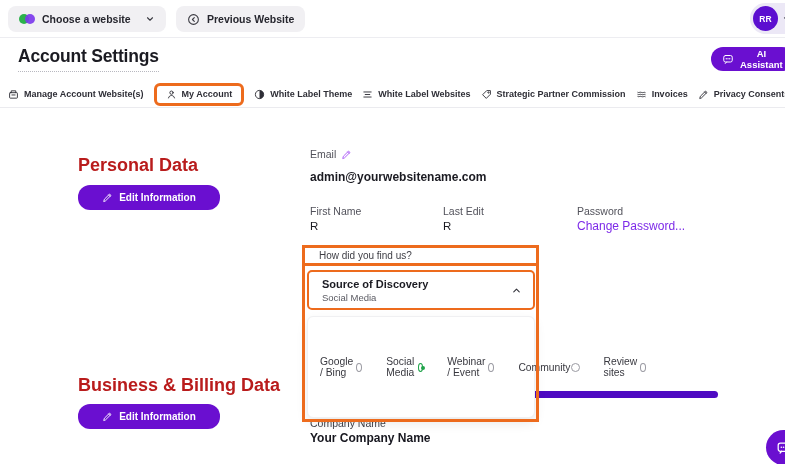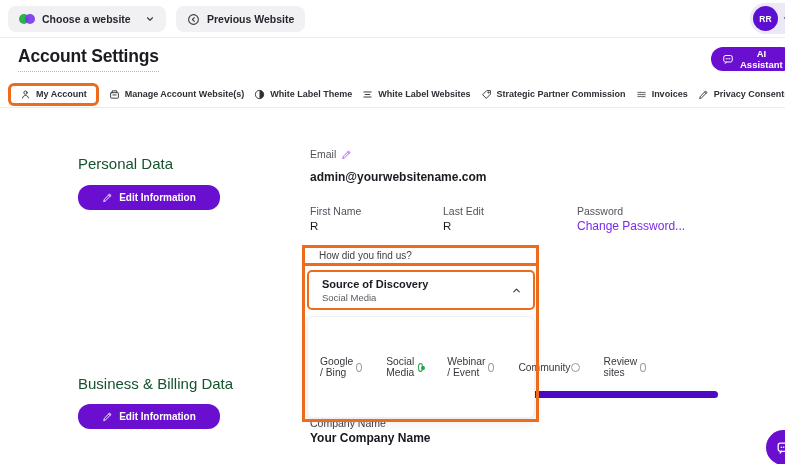--- a/index.html
+++ b/index.html
@@ -44,21 +44,21 @@
   }
 
   
   .tabs { position:absolute; left:8px; top:82px; height:24px; display:flex; align-items:center; gap:10px; white-space:nowrap; }
   .tab { display:flex; align-items:center; gap:5px; font-size:9px; font-weight:700; color:#2e2e36; cursor:pointer; }
   .tab svg { width:11px; height:11px; flex:0 0 11px; }
   .tab.active { border:3px solid #ed6b1d; border-radius:6px; padding:3px 9px; }
   .tabs-divider { position:absolute; left:0; right:0; top:107px; height:1px; background:#ebebef; }
 
   
-  .section-heading { position:absolute; font-size:15px; font-weight:400; color:#14532d; }
+  .section-heading { position:absolute; font-size:18px; font-weight:700; color:#b91c1c; }
   .edit-btn {
     position:absolute; width:142px; height:25px; background:#6a0fd0; color:#fff; border:none; border-radius:12px;
     display:flex; align-items:center; justify-content:center; gap:6px; font-size:10px; font-weight:700; cursor:pointer;
   }
   .field-label { position:absolute; font-size:10.5px; color:#52525b; display:flex; align-items:center; gap:5px; }
   .field-value { position:absolute; font-size:12px; font-weight:600; color:#1b1b22; }
   .field-value.plain { font-weight:400; font-size:11.5px; }
   .link { position:absolute; font-size:12px; font-weight:400; color:#7d2ae8; cursor:pointer; }
 
   
@@ -138,39 +138,39 @@
       <svg width="12" height="12" viewBox="0 0 24 24" fill="none" stroke="#fff" stroke-width="2" stroke-linecap="round" stroke-linejoin="round">
           <rect x="3.5" y="5" width="17" height="13" rx="3.5"></rect>
           <path d="M9 18l-2.5 3"></path>
           <path d="M8.5 11.5h.01M12 11.5h.01M15.5 11.5h.01" stroke-width="2.6"></path>
         </svg>
     </span>
     <span>AI Assistant</span>
   </button>
 
   <nav class="tabs">
-    <div class="tab active">
-      <span>
-        <svg viewBox="0 0 24 24" fill="none" stroke="#2e2e36" stroke-width="2" stroke-linecap="round">
-            <circle cx="12" cy="8" r="3.6"></circle>
-            <path d="M5.5 19.5c.9-3.6 3.4-5.3 6.5-5.3s5.6 1.7 6.5 5.3"></path>
-          </svg>
-      </span>
-      <span>My Account</span>
-    </div>
     <div class="tab">
       <span>
         <svg viewBox="0 0 24 24" fill="none" stroke="#2e2e36" stroke-width="2" stroke-linecap="round" stroke-linejoin="round">
             <path d="M7 8V4h10v4"></path>
             <rect x="3.5" y="8" width="17" height="12" rx="1.5"></rect>
             <path d="M8.5 13h7"></path>
           </svg>
       </span>
       <span>Manage Account Website(s)</span>
     </div>
+    <div class="tab active">
+      <span>
+        <svg viewBox="0 0 24 24" fill="none" stroke="#2e2e36" stroke-width="2" stroke-linecap="round">
+            <circle cx="12" cy="8" r="3.6"></circle>
+            <path d="M5.5 19.5c.9-3.6 3.4-5.3 6.5-5.3s5.6 1.7 6.5 5.3"></path>
+          </svg>
+      </span>
+      <span>My Account</span>
+    </div>
     <div class="tab">
       <span>
         <svg viewBox="0 0 24 24" fill="none" stroke="#2e2e36" stroke-width="2">
             <circle cx="12" cy="12" r="9"></circle>
             <path d="M12 3a9 9 0 0 1 0 18z" fill="#2e2e36" stroke="none"></path>
           </svg>
       </span>
       <span>White Label Theme</span>
     </div>
     <div class="tab">

